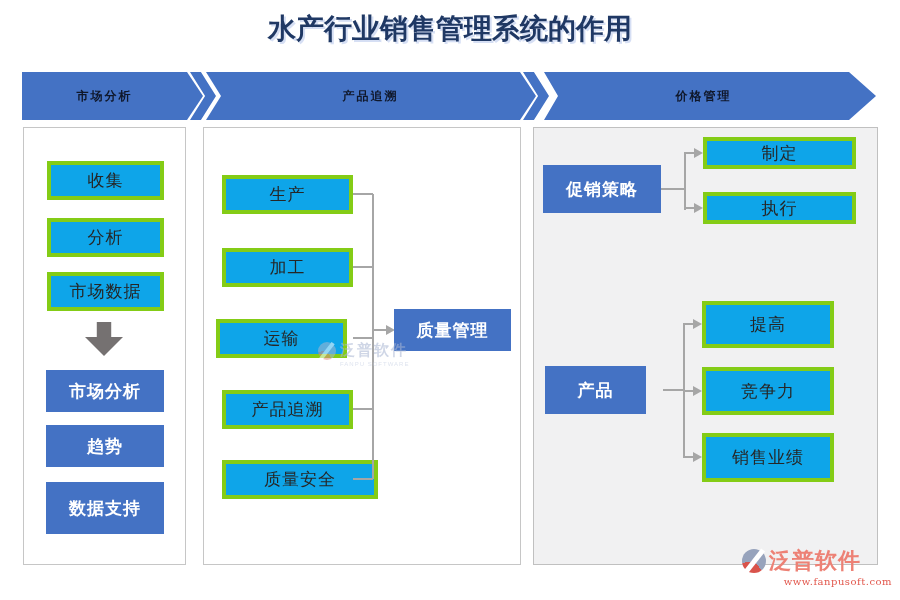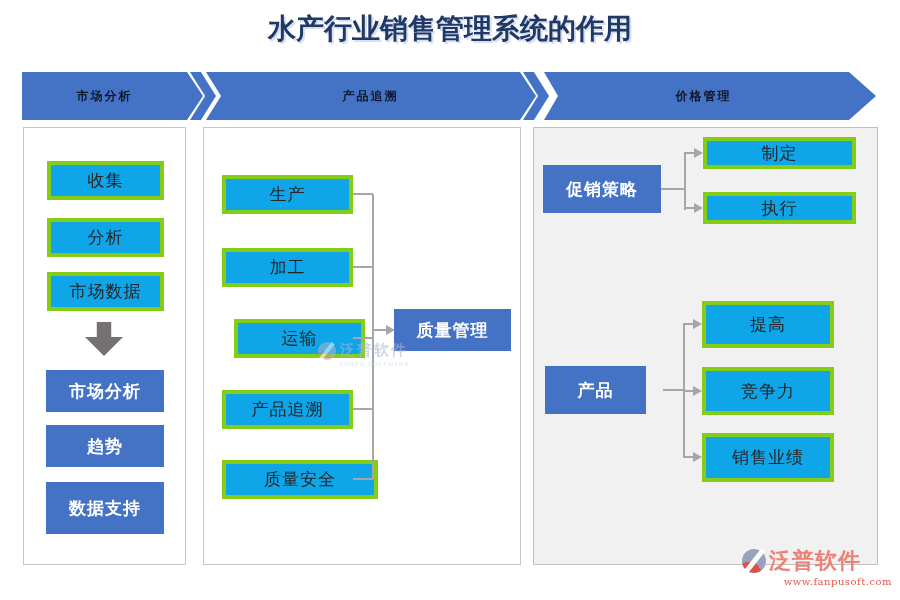--- a/index.html
+++ b/index.html
@@ -111,21 +111,21 @@
   <div class="wbox" style="left:47px;top:218px;width:117px;height:39px">分析</div>
   <div class="wbox" style="left:47px;top:161px;width:117px;height:39px">收集</div>
   <div class="wbox" style="left:47px;top:272px;width:117px;height:39px">市场数据</div>
   <div class="down-arrow"></div>
   <div class="bbox" style="left:46px;top:370px;width:118px;height:42px">市场分析</div>
   <div class="bbox" style="left:46px;top:425px;width:118px;height:42px">趋势</div>
   <div class="bbox" style="left:46px;top:482px;width:118px;height:52px">数据支持</div>
 
   <div class="wbox" style="left:222px;top:175px;width:131px;height:39px">生产</div>
   <div class="wbox" style="left:222px;top:248px;width:131px;height:39px">加工</div>
-  <div class="wbox" style="left:234px;top:319px;width:131px;height:39px">运输</div>
+  <div class="wbox" style="left:216px;top:319px;width:131px;height:39px">运输</div>
   <div class="wbox" style="left:222px;top:390px;width:131px;height:39px">产品追溯</div>
   <div class="wbox" style="left:222px;top:460px;width:156px;height:39px">质量安全</div>
 
   <div class="line hline" style="left:353px;top:193px;width:20px"></div>
   <div class="line hline" style="left:353px;top:266px;width:20px"></div>
   <div class="line hline" style="left:353px;top:337px;width:20px"></div>
   <div class="line hline" style="left:353px;top:408px;width:20px"></div>
   <div class="line hline" style="left:353px;top:478px;width:20px"></div>
   <div class="line vline" style="left:372px;top:194px;height:285px"></div>
   <div class="line hline" style="left:373px;top:329px;width:13px"></div>

